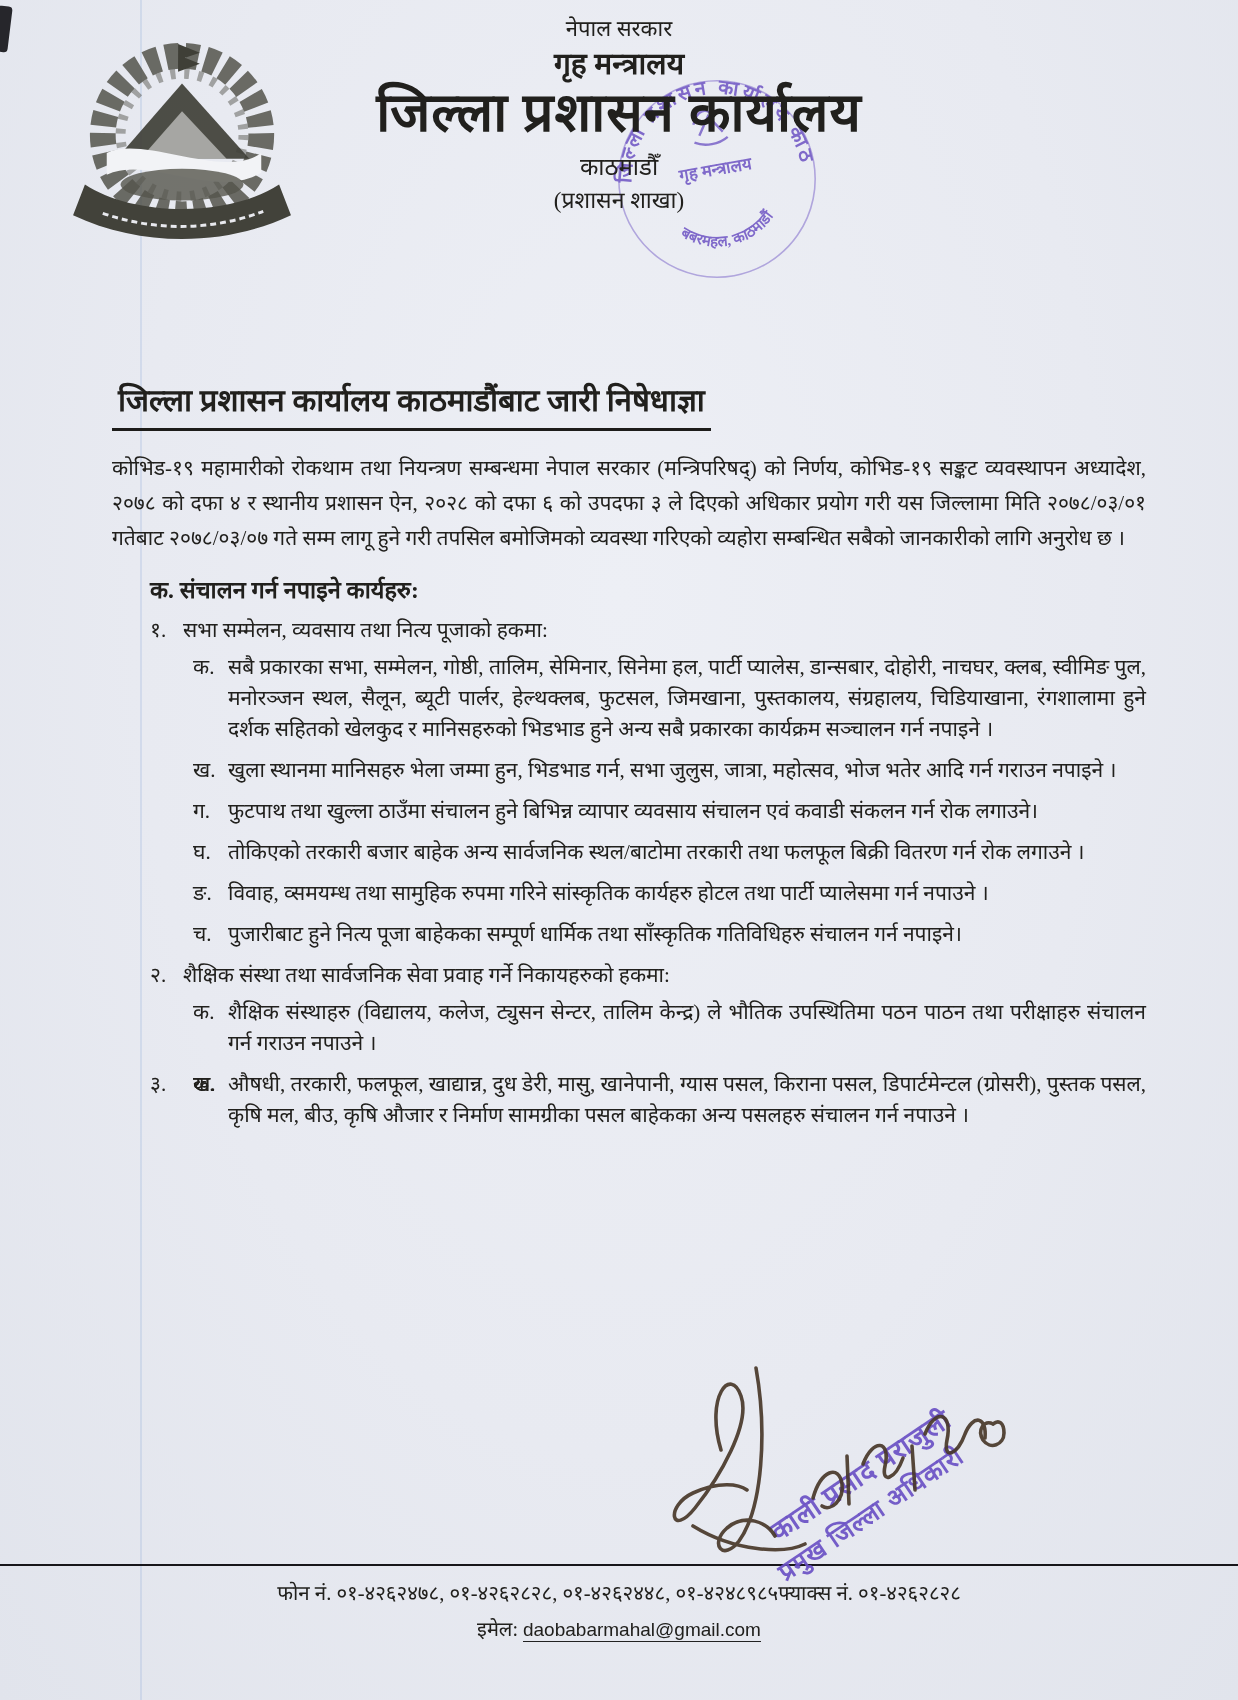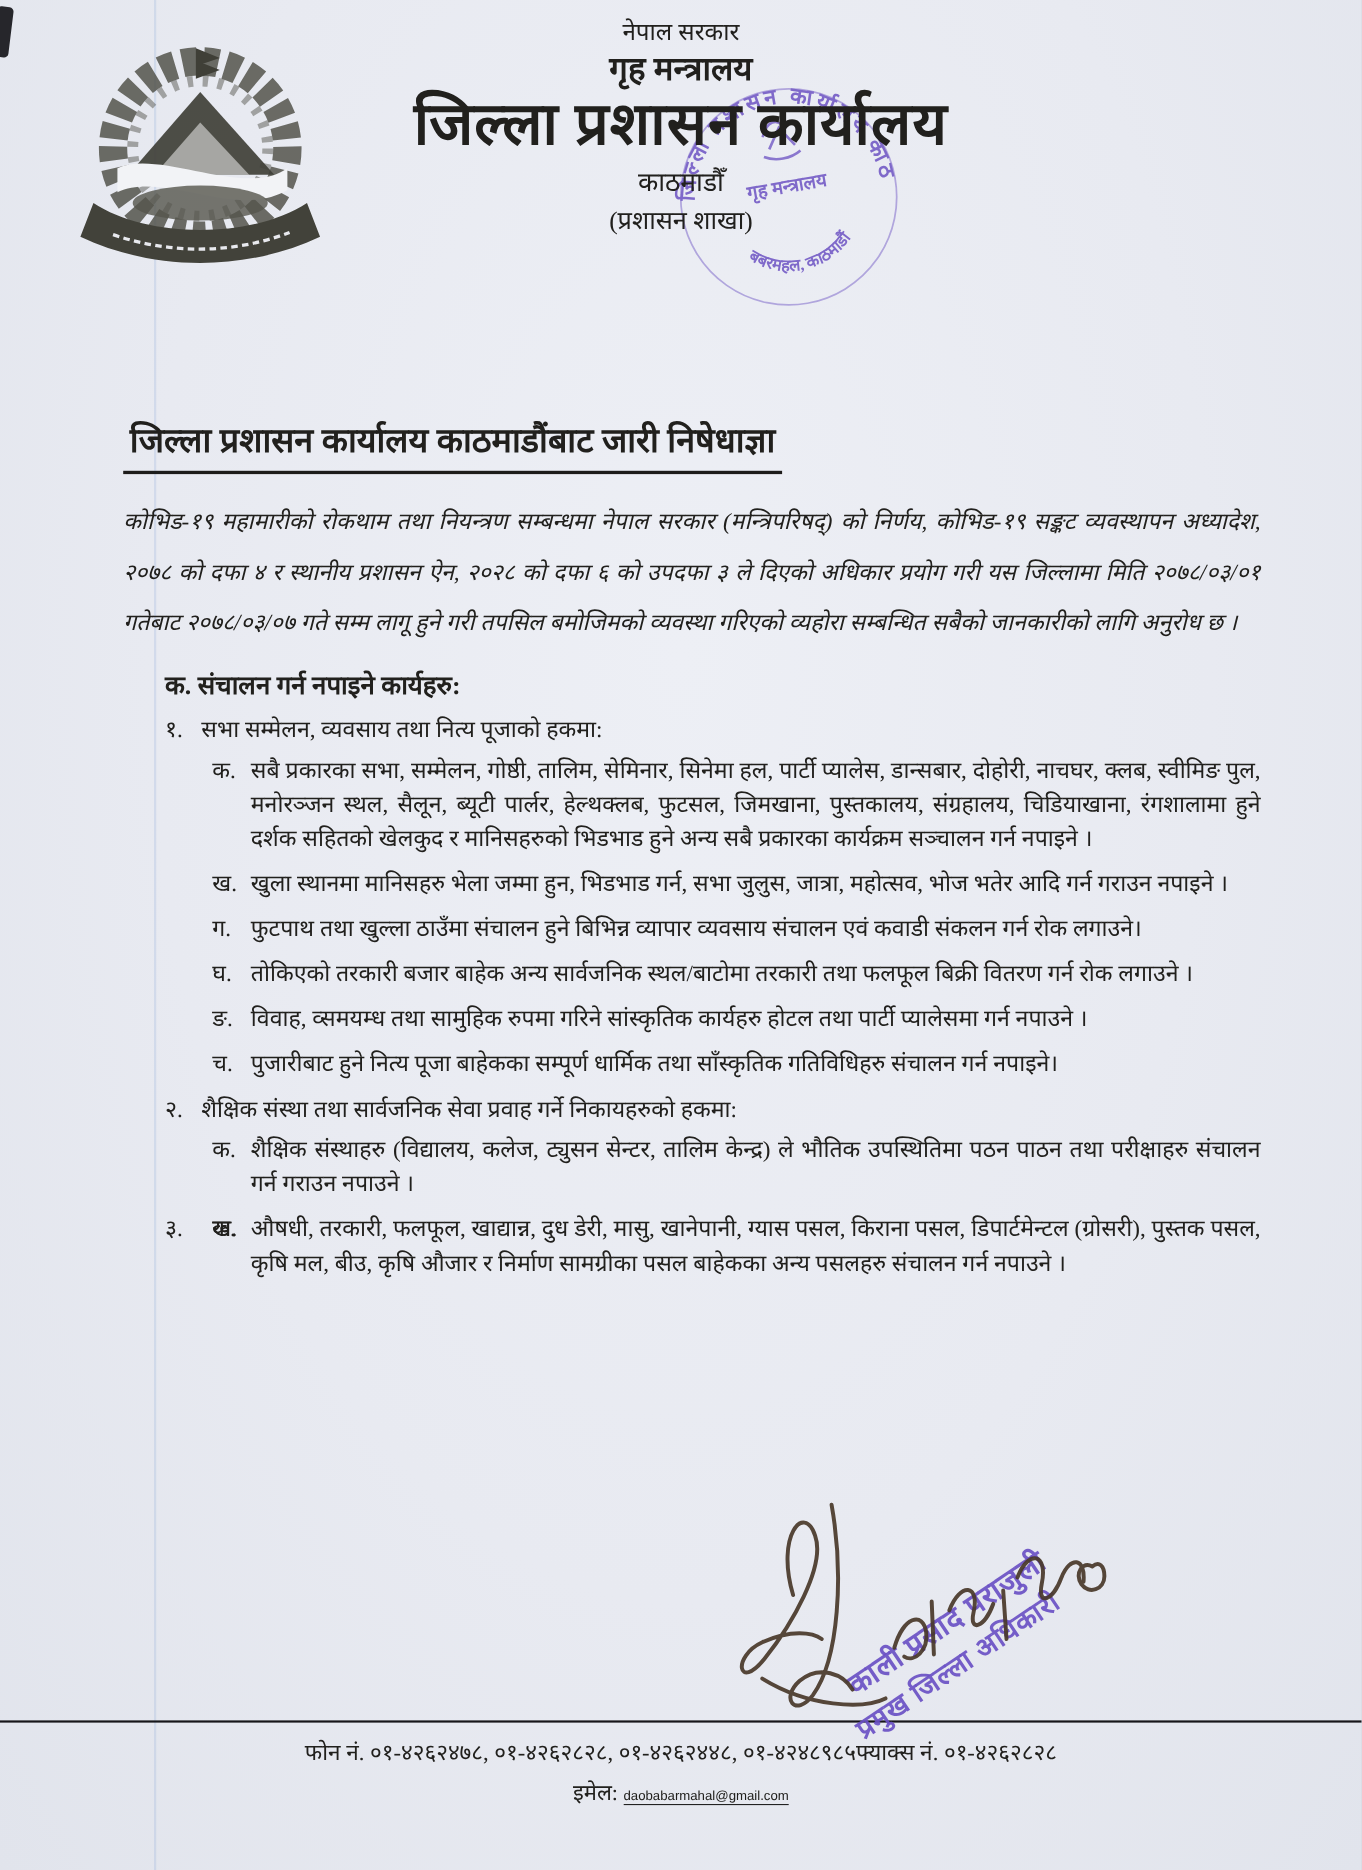--- a/index.html
+++ b/index.html
@@ -18,21 +18,21 @@
   .header{position:absolute;top:16px;left:0;width:100%;text-align:center;z-index:2;}
   .h-gov{font-size:22px;line-height:26px;}
   .h-min{font-size:30px;line-height:36px;font-weight:bold;margin-top:4px;}
   .h-office{font-size:54px;line-height:62px;font-weight:bold;letter-spacing:1px;}
   .h-city{font-size:24px;line-height:34px;font-weight:normal;margin-top:6px;}
   .h-branch{font-size:23px;line-height:30px;margin-top:2px;}
 
   .doc-body{position:absolute;left:112px;top:378px;width:1034px;z-index:2;}
   .doc-title{text-align:left;margin:0 0 20px 0;}
   .doc-title span{display:inline-block;font-size:31px;font-weight:bold;border-bottom:3px solid #1d1c1a;padding:0 6px 8px;}
-  .intro{font-size:21px;line-height:46px;text-align:justify;margin:0;font-style:italic;}
+  .intro{font-size:21px;line-height:35px;text-align:justify;margin:0;}
   .list-heading{font-size:23.5px;font-weight:bold;margin:17px 0 10px;padding-left:38px;}
   .item-h{font-size:21px;line-height:31px;position:relative;padding-left:71px;margin:2px 0 6px;}
   .item-h .num{position:absolute;left:38px;}
   .sub{font-size:21px;line-height:31px;position:relative;padding-left:116px;margin:0 0 10px;text-align:justify;}
   .sub .lbl{position:absolute;left:81px;}
 
   .signature{position:absolute;left:635px;top:1338px;z-index:4;}
 
   .officer-stamp{
     position:absolute;left:762px;top:1518px;width:300px;z-index:3;
@@ -40,21 +40,21 @@
     color:rgba(106,80,196,.92);font-weight:bold;white-space:nowrap;
   }
   .officer-stamp .l1{font-size:27px;letter-spacing:1px;}
   .officer-stamp .l2{font-size:25px;margin-top:2px;margin-left:-16px;letter-spacing:1px;}
 
   .footer{position:absolute;left:0;top:1564px;width:100%;z-index:2;text-align:center;}
   .f-rule{border-top:2.5px solid #17161a;width:100%;height:0;margin:0 0 12px 0;}
   .f-address{font-size:21px;display:inline-block;border-bottom:1.5px solid #2a2a28;padding-bottom:1px;}
   .f-phone{font-size:20.5px;margin-top:10px;}
   .f-email{font-size:20px;margin-top:9px;}
-  .f-email .addr{font-family:"Liberation Sans","DejaVu Sans",sans-serif;font-size:12px;border-bottom:1.5px solid #222;padding-bottom:1px;}
+  .f-email .addr{font-family:"Liberation Sans","DejaVu Sans",sans-serif;font-size:19px;border-bottom:1.5px solid #222;padding-bottom:1px;}
 </style>
 </head>
 <body>
 
 <div class="page">
 
   <div class="corner-mark"></div>
   <div class="scan-line"></div>
 
   <svg class="emblem" viewBox="0 0 260 210">

